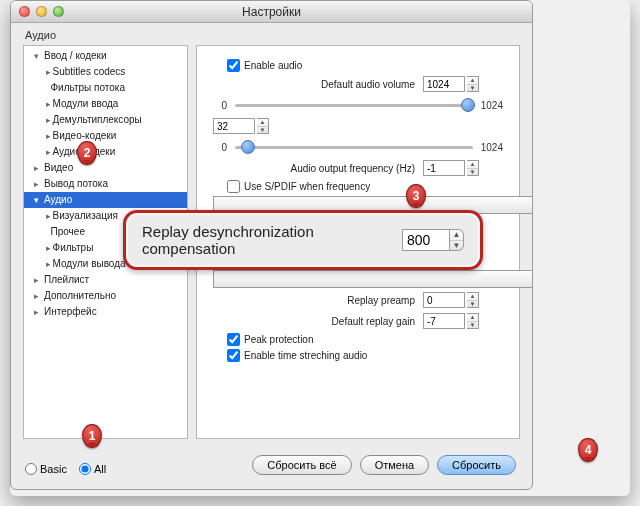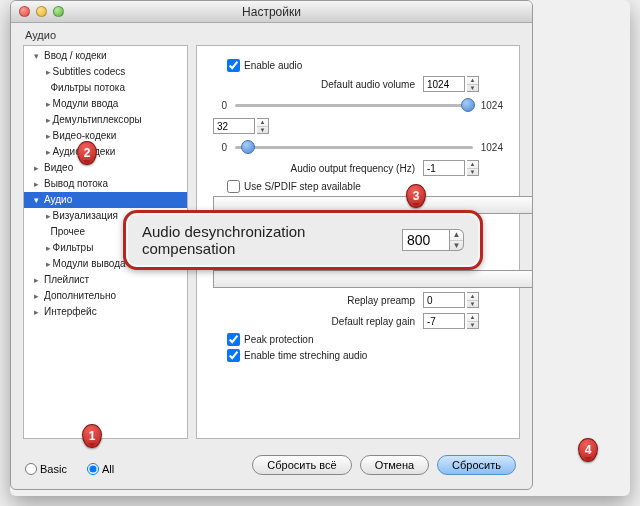--- a/index.html
+++ b/index.html
@@ -16,21 +16,21 @@
 
   .sidebar { position:absolute; left:12px; top:22px; width:165px; bottom:50px; background:#fff; border:1px solid #b5b5b5; font-size:10px; color:#222; overflow:hidden; }
   .tree { padding:2px 0; }
   .node { padding:1px 4px 1px 8px; white-space:nowrap; line-height:14px; display:flex; align-items:center; cursor:default; }
   .node .arrow { width:10px; display:inline-block; color:#6a6a6a; font-size:9px; }
   .node .dash { color:#6a6a6a; margin-right:2px; font-size:9px; }
   .lv1{padding-left:10px;} .lv2{padding-left:22px;}
   .sel { background:#2a6bd8; color:#fff; }
   .sel .arrow,.sel .dash{color:#fff;}
 
-  .mode { position:absolute; left:14px; bottom:14px; display:flex; align-items:center; gap:20px; font-size:11px; }
+  .mode { position:absolute; left:14px; bottom:14px; display:flex; align-items:center; gap:12px; font-size:11px; }
   .rlabel { display:flex; align-items:center; gap:3px; }
   input[type=radio]{ width:12px; height:12px; }
 
   .main { position:absolute; left:185px; right:12px; top:22px; bottom:50px; background:#fff; border:1px solid #b5b5b5; padding:10px 16px; font-size:10px; color:#222; }
   .row { display:flex; align-items:center; margin:3px 0; min-height:18px; }
   .row .lbl { flex:0 0 210px; text-align:right; padding-right:8px; }
   .row .ctl { flex:0 0 auto; display:flex; align-items:center; gap:2px; }
   .chkrow { display:flex; align-items:center; gap:4px; padding-left:14px; margin:3px 0; }
   input.text { height:16px; font-size:10px; padding:0 3px; border:1px solid #9a9a9a; background:#fff; }
   .spin { width:12px; height:16px; border:1px solid #9a9a9a; border-left:none; background:linear-gradient(#fdfdfd,#e5e5e5); display:flex; flex-direction:column; }
@@ -192,21 +192,21 @@
             <input class="text" style="width: 42px;" value="-1">
             <div class="spin">
               <div>▲</div>
               <div>▼</div>
             </div>
           </div>
       </div>
 
       <div class="chkrow">
           <input type="checkbox" style="">
-          <span>Use S/PDIF step available</span>
+          <span>Use S/PDIF when frequency</span>
         </div>
 
       <div style="margin:3px 0"><select class="combo"><option></option></select></div>
 
       <div style="height:50px"></div>
 
       <div style="margin:3px 0"><select class="combo"><option></option></select></div>
 
       <div class="row">
         <div class="lbl">Replay preamp</div>
@@ -257,21 +257,21 @@
     </div>
   </div>
 </div>
 
 <div class="callnum" style="left:82px; top:424px">1</div>
 <div class="callnum" style="left:77px; top:141px">2</div>
 <div class="callnum" style="left:406px; top:184px">3</div>
 <div class="callnum" style="left:578px; top:438px">4</div>
 
 <div class="bigcall" style="left:123px; top:210px; width:360px">
-  <span class="blabel">Audio desynchronization compensation</span>
+  <span class="blabel">Replay desynchronization compensation</span>
   <div style="display:flex;align-items:center">
     <input class="btext" value="800" style="">
     <div class="bigspin">
         <div>▲</div>
         <div>▼</div>
       </div>
   </div>
 </div>
 
 </body></html>

